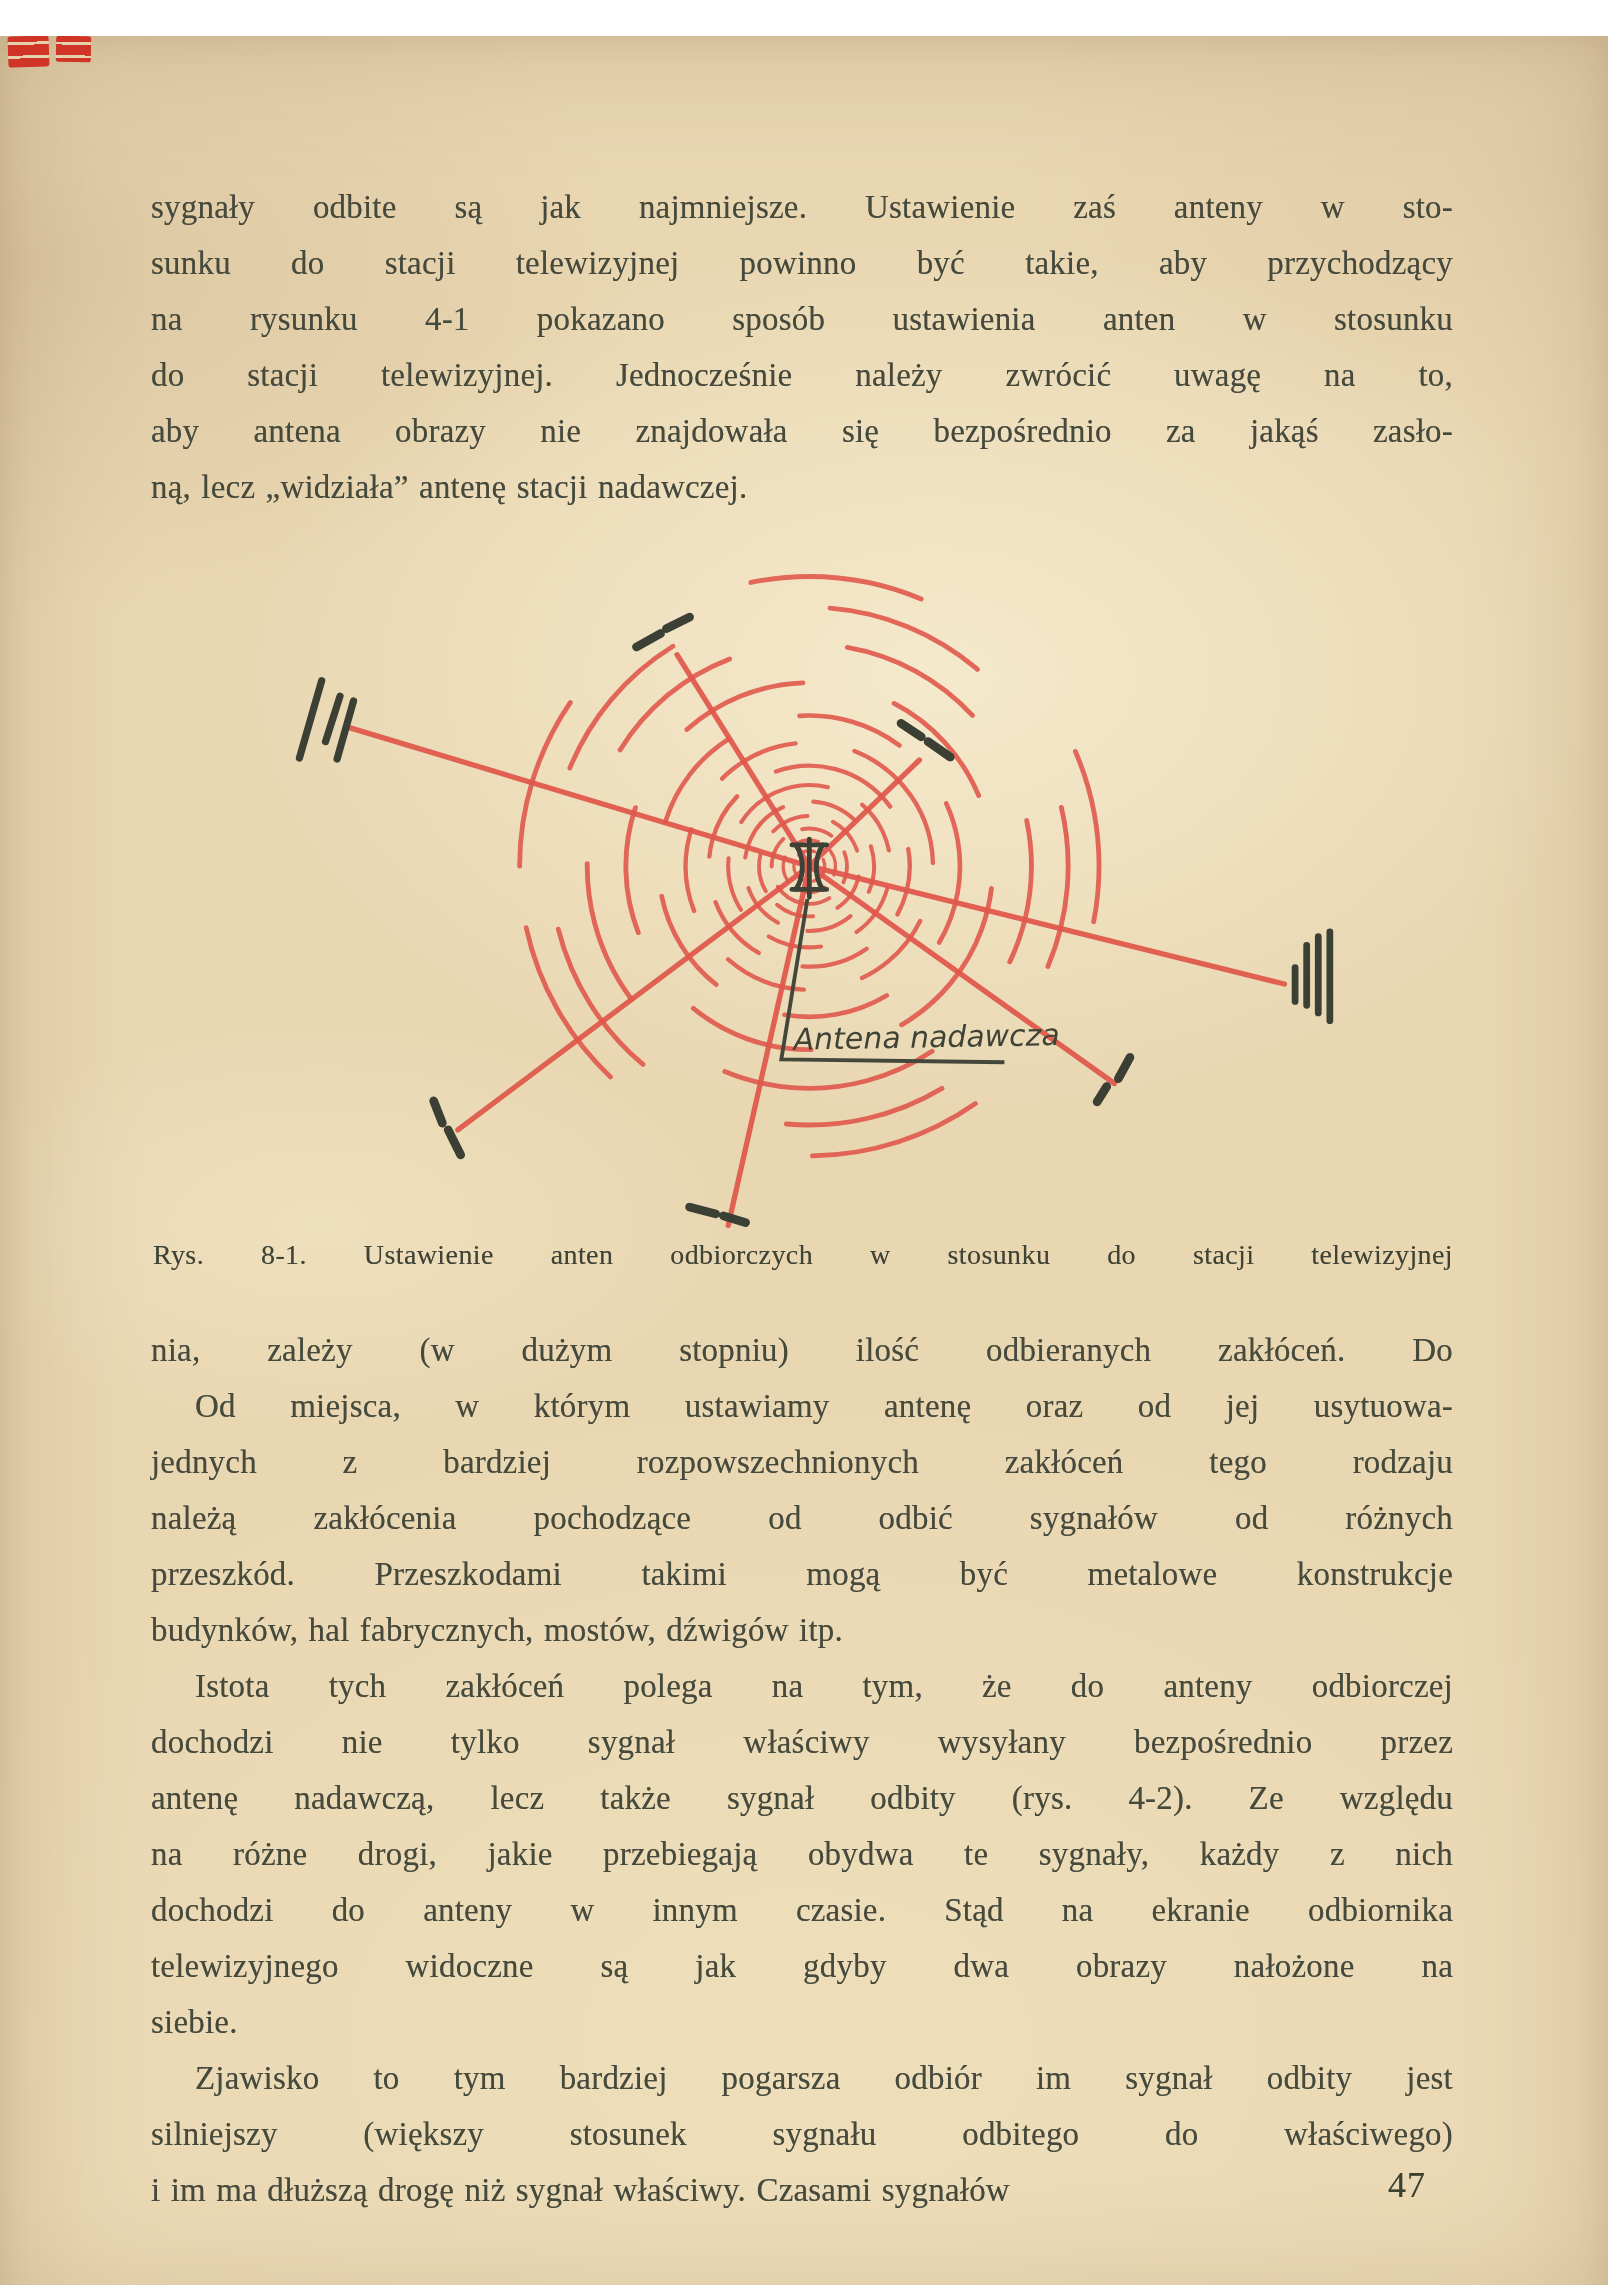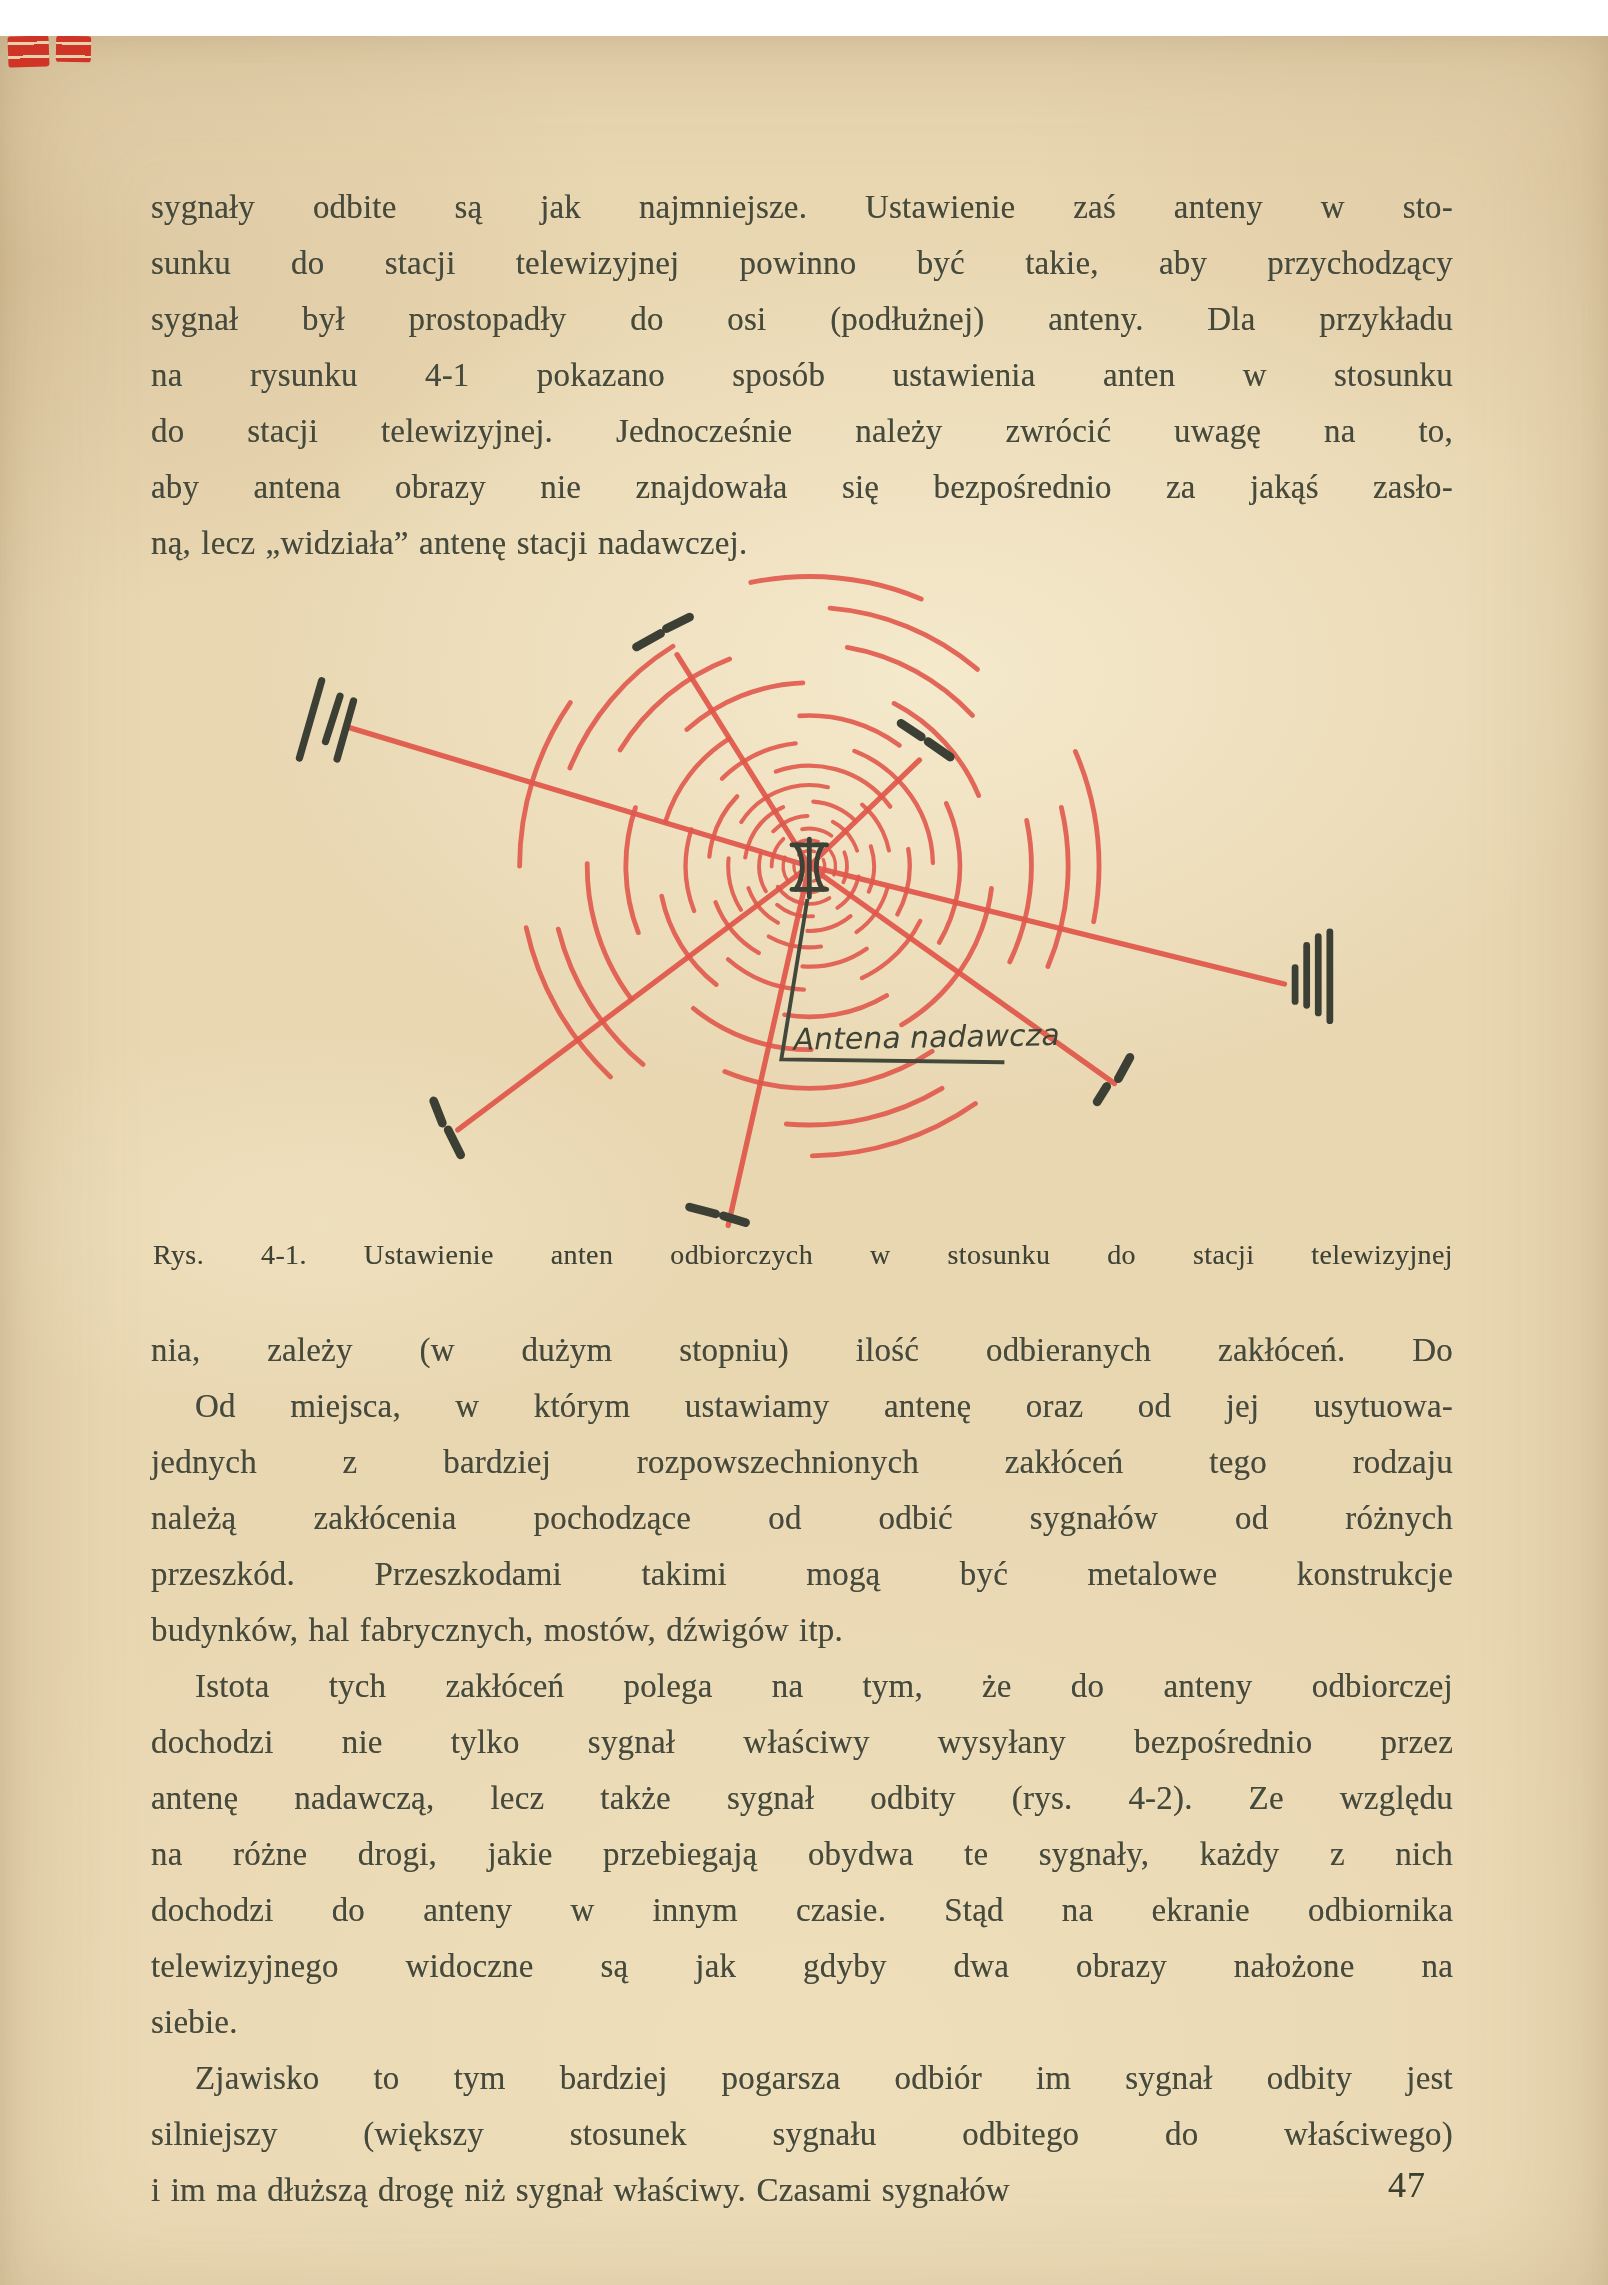--- a/index.html
+++ b/index.html
@@ -59,21 +59,20 @@
 <body>
 
 <div class="page">
 
   <div class="ink-mark" id="ink-mark-1"></div>
   <div class="ink-mark" id="ink-mark-2"></div>
 
   <div class="body-text" id="text-top">
       <div class="pline">sygnały odbite są jak najmniejsze. Ustawienie zaś anteny w sto-</div>
       <div class="pline">sunku do stacji telewizyjnej powinno być takie, aby przychodzący</div>
-      <div class="pline">sygnał był prostopadły do osi (podłużnej) anteny. Dla przykładu</div>
       <div class="pline">na rysunku 4-1 pokazano sposób ustawienia anten w stosunku</div>
       <div class="pline">do stacji telewizyjnej. Jednocześnie należy zwrócić uwagę na to,</div>
       <div class="pline">aby antena obrazy nie znajdowała się bezpośrednio za jakąś zasło-</div>
       <div class="pline last">ną, lecz „widziała” antenę stacji nadawczej.</div>
     </div>
 
   <svg class="figure-svg" width="1609" height="676" viewBox="0 545 1666 700">
 
     <g fill="none" stroke="#e0564a" stroke-linecap="round" opacity="0.88">
       <circle cx="838" cy="860" r="16" stroke-width="3.5" stroke-dasharray="18 12" transform="rotate(10 838 860)"></circle>
@@ -142,21 +141,21 @@
       <path d="M824,838 C833,851 833,871 824,884"></path>
       <path d="M852,838 C843,851 843,871 852,884"></path>
     </g>
 
     <g>
       <polyline points="836,894 809,1060 1040,1063" fill="none" stroke="#44483b" stroke-width="4"></polyline>
       <text x="822" y="1050" transform="rotate(-1 822 1050)" font-family="'DejaVu Sans','Liberation Sans',sans-serif" font-style="italic" font-size="31" fill="#3f4336">Antena nadawcza</text>
     </g>
   </svg>
 
-  <div class="caption">Rys. 4-1. Ustawienie anten odbiorczych w stosunku do stacji telewizyjnej</div>
+  <div class="caption">Rys. 8-1. Ustawienie anten odbiorczych w stosunku do stacji telewizyjnej</div>
 
   <div class="body-text" id="text-bottom">
       <div class="pline">nia, zależy (w dużym stopniu) ilość odbieranych zakłóceń. Do</div>
       <div class="pline indent">Od miejsca, w którym ustawiamy antenę oraz od jej usytuowa-</div>
       <div class="pline">jednych z bardziej rozpowszechnionych zakłóceń tego rodzaju</div>
       <div class="pline">należą zakłócenia pochodzące od odbić sygnałów od różnych</div>
       <div class="pline">przeszkód. Przeszkodami takimi mogą być metalowe konstrukcje</div>
       <div class="pline last">budynków, hal fabrycznych, mostów, dźwigów itp.</div>
       <div class="pline indent">Istota tych zakłóceń polega na tym, że do anteny odbiorczej</div>
       <div class="pline">dochodzi nie tylko sygnał właściwy wysyłany bezpośrednio przez</div>

